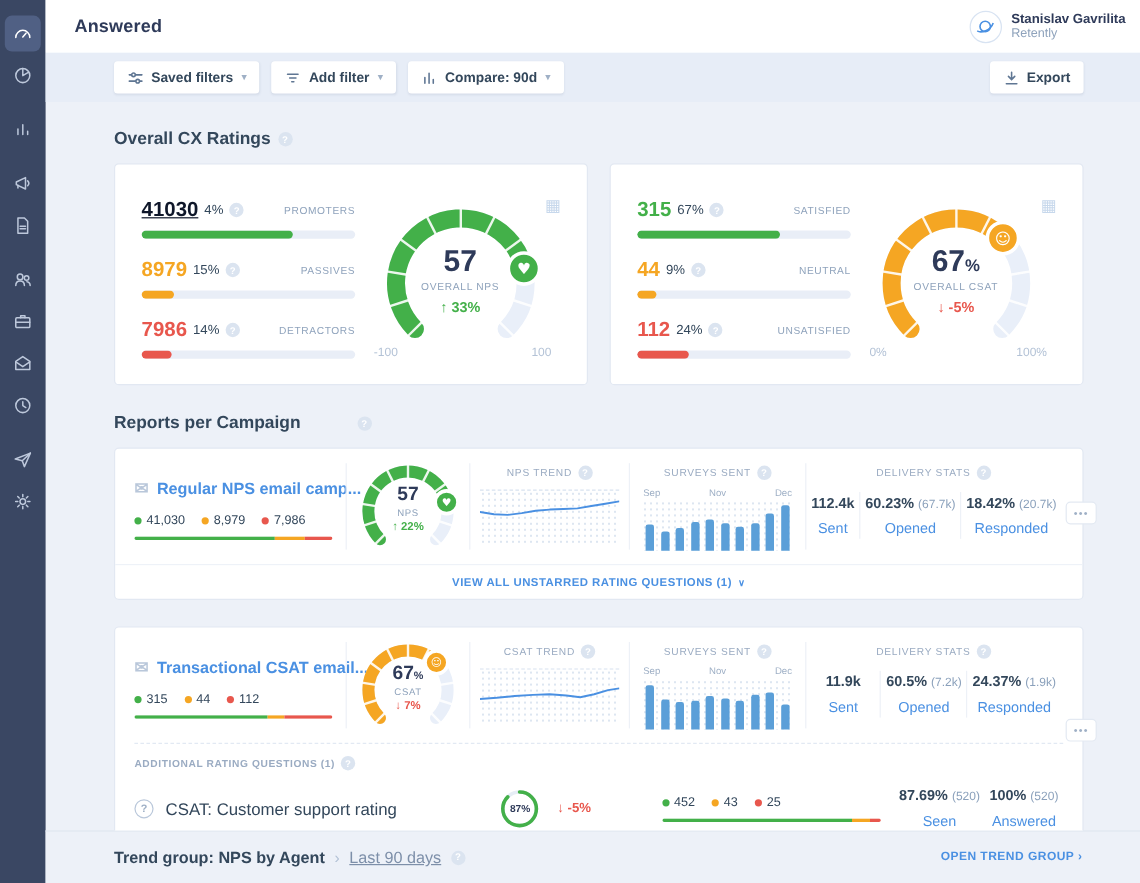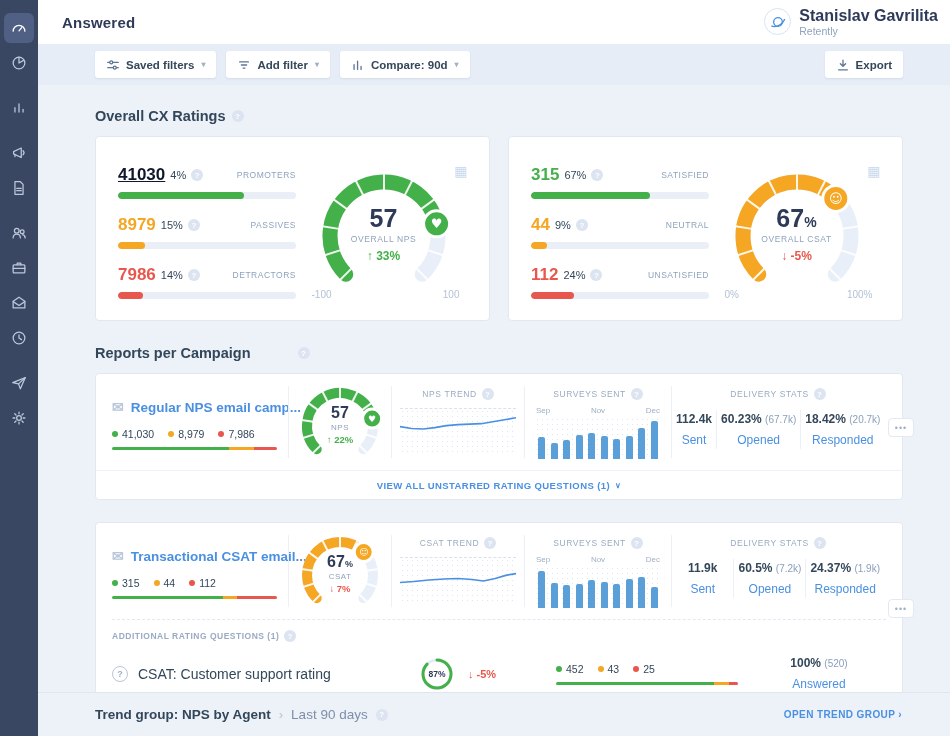--- a/index.html
+++ b/index.html
@@ -17,21 +17,21 @@
   .side-gap{height:10px;flex-shrink:0;}
 
   
   .main{flex:1;display:flex;flex-direction:column;min-width:0;}
   .topbar{height:44px;background:#fff;display:flex;align-items:center;padding:0 12px 0 24px;flex-shrink:0;}
   .topbar h1{font-size:15px;color:#2e3a59;margin:0;font-weight:bold;letter-spacing:.2px;}
   .user{margin-left:auto;display:flex;align-items:center;gap:8px;cursor:pointer;}
   .avatar{width:27px;height:27px;border-radius:50%;background:#fff;border:1px solid #d8e3f2;
     display:flex;align-items:center;justify-content:center;}
   .user-text{display:flex;flex-direction:column;line-height:1.15;}
-  .user-text b{font-size:16px;color:#2e3a59;}
+  .user-text b{font-size:11px;color:#2e3a59;}
   .user-text i{font-style:normal;font-size:10.5px;color:#8fa3bc;}
 
   .toolbar{height:41px;background:#e7edf7;display:flex;align-items:center;gap:10px;
     padding:0 47px 0 57px;flex-shrink:0;}
   .tbtn{height:27px;background:#fff;border:none;border-radius:3px;box-shadow:0 1px 2px rgba(50,70,110,.10);
     display:flex;align-items:center;gap:6px;padding:0 11px;font-size:11.5px;font-weight:bold;color:#33475b;
     cursor:pointer;font-family:inherit;}
   .tbtn svg{stroke:#5f7693;fill:none;stroke-width:1.5;stroke-linecap:round;}
   .chev{font-size:8px;color:#9fb0c6;margin-left:1px;}
   .spacer{flex:1;}
@@ -129,21 +129,21 @@
   .q-change{font-size:11px;font-weight:bold;margin-left:14px;width:62px;}
   .q-legend{width:196px;margin-left:26px;}
   .q-legend .stack{width:182px;}
   .q-stats{flex:1;display:flex;}
 
   
   .trendbar{height:44px;border-top:1px solid #dfe6f0;background:#edf1f8;display:flex;align-items:center;
     padding:0 48px 0 57px;flex-shrink:0;gap:8px;text-align:center;}
   .tg-title{font-size:13.5px;font-weight:bold;color:#33475b;}
   .tg-sep{color:#b3c2d6;font-size:13px;}
-  .tg-sub{font-size:13.5px;color:#7d8fa9;}
+  .tg-sub{font-size:13.5px;color:#7d8fa9;text-decoration:underline;}
   .tg-link{margin-left:auto;font-size:10px;font-weight:bold;letter-spacing:.4px;color:#4a90e2;cursor:pointer;}
 </style>
 </head>
 <body>
 
 <div class="app">
 
   <aside class="sidebar">
     <div class="side-item active">
       <svg width="18" height="18" viewBox="0 0 20 20">
@@ -682,20 +682,24 @@
                     <span>25</span>
                   </span>
               </div>
               <div class="stack">
                   <span style="width: 87%; background: rgb(67, 176, 73);"></span>
                   <span style="width: 8%; background: rgb(245, 166, 35);"></span>
                   <span style="width: 5%; background: rgb(232, 87, 77);"></span>
                 </div>
             </div>
             <div class="q-stats">
+              <div class="stat noborder" style="border-left:none;">
+                <div class="st-val"><span>87.69%</span> <span class="st-extra">(520)</span></div>
+                <div class="st-label">Seen</div>
+              </div>
               <div class="stat" style="border-left:none;">
                 <div class="st-val"><span>100%</span> <span class="st-extra">(520)</span></div>
                 <div class="st-label">Answered</div>
               </div>
             </div>
           </div>
         </div>
       </section>
     </div>
 

